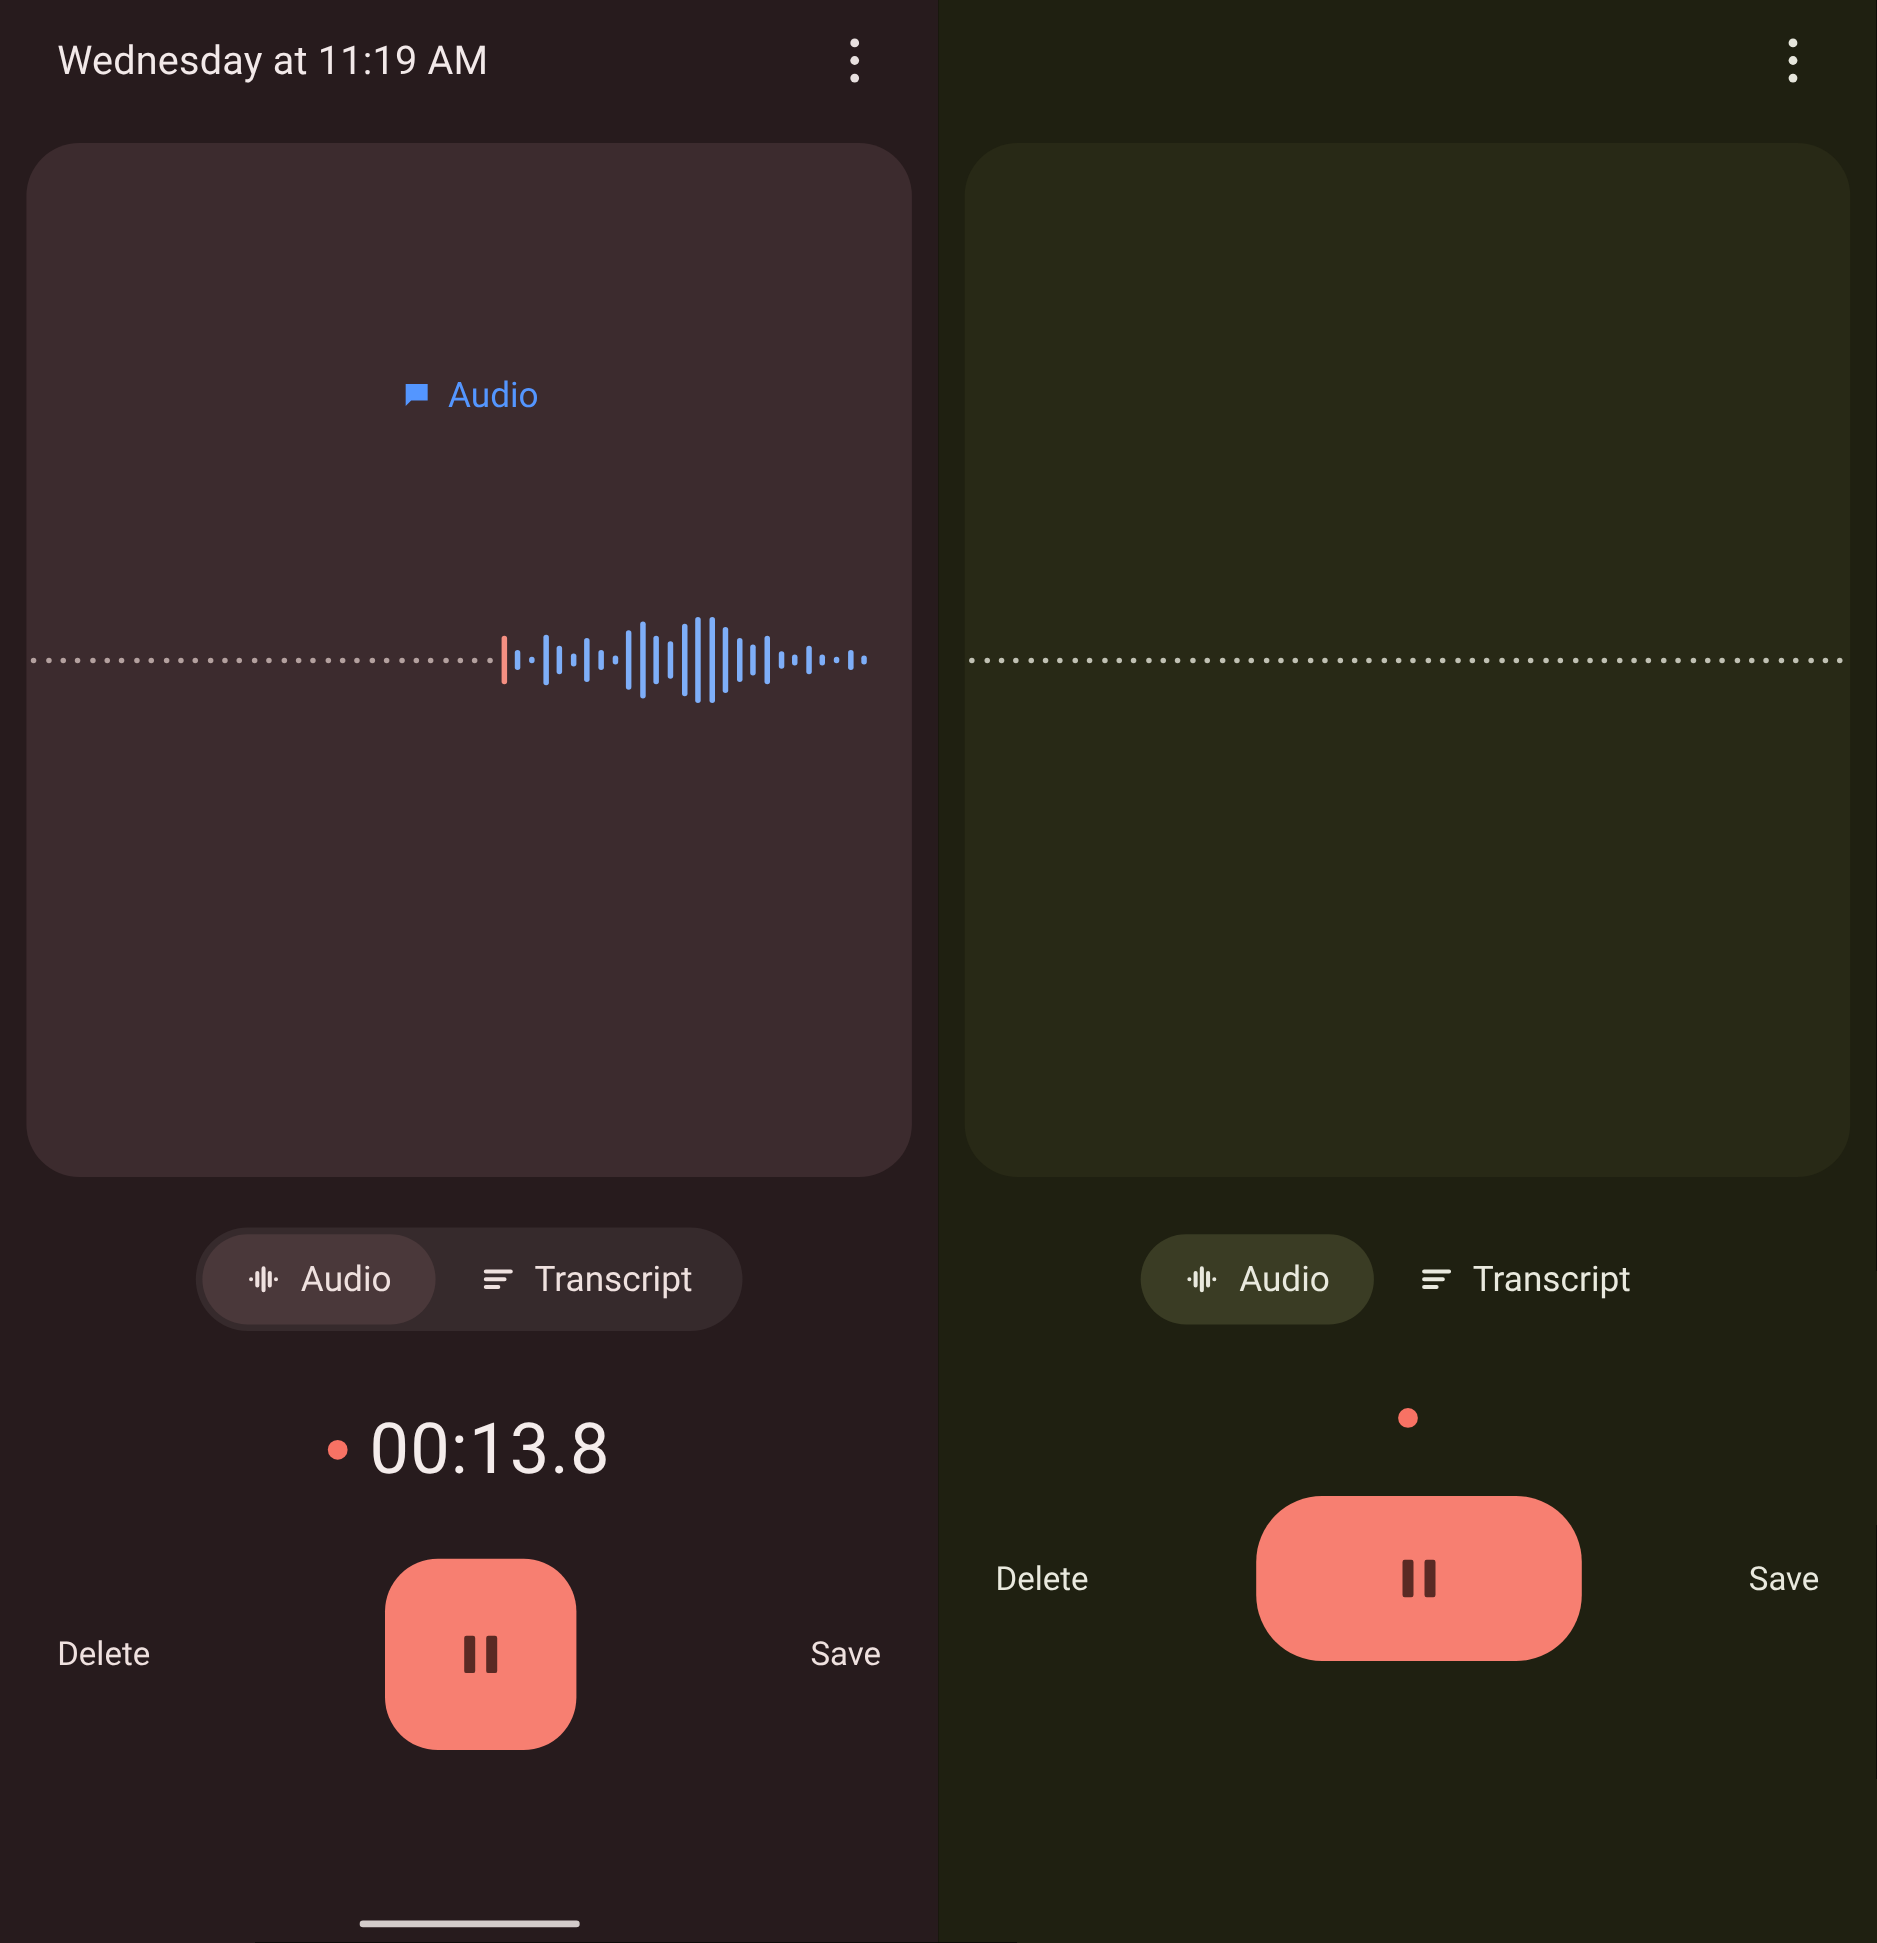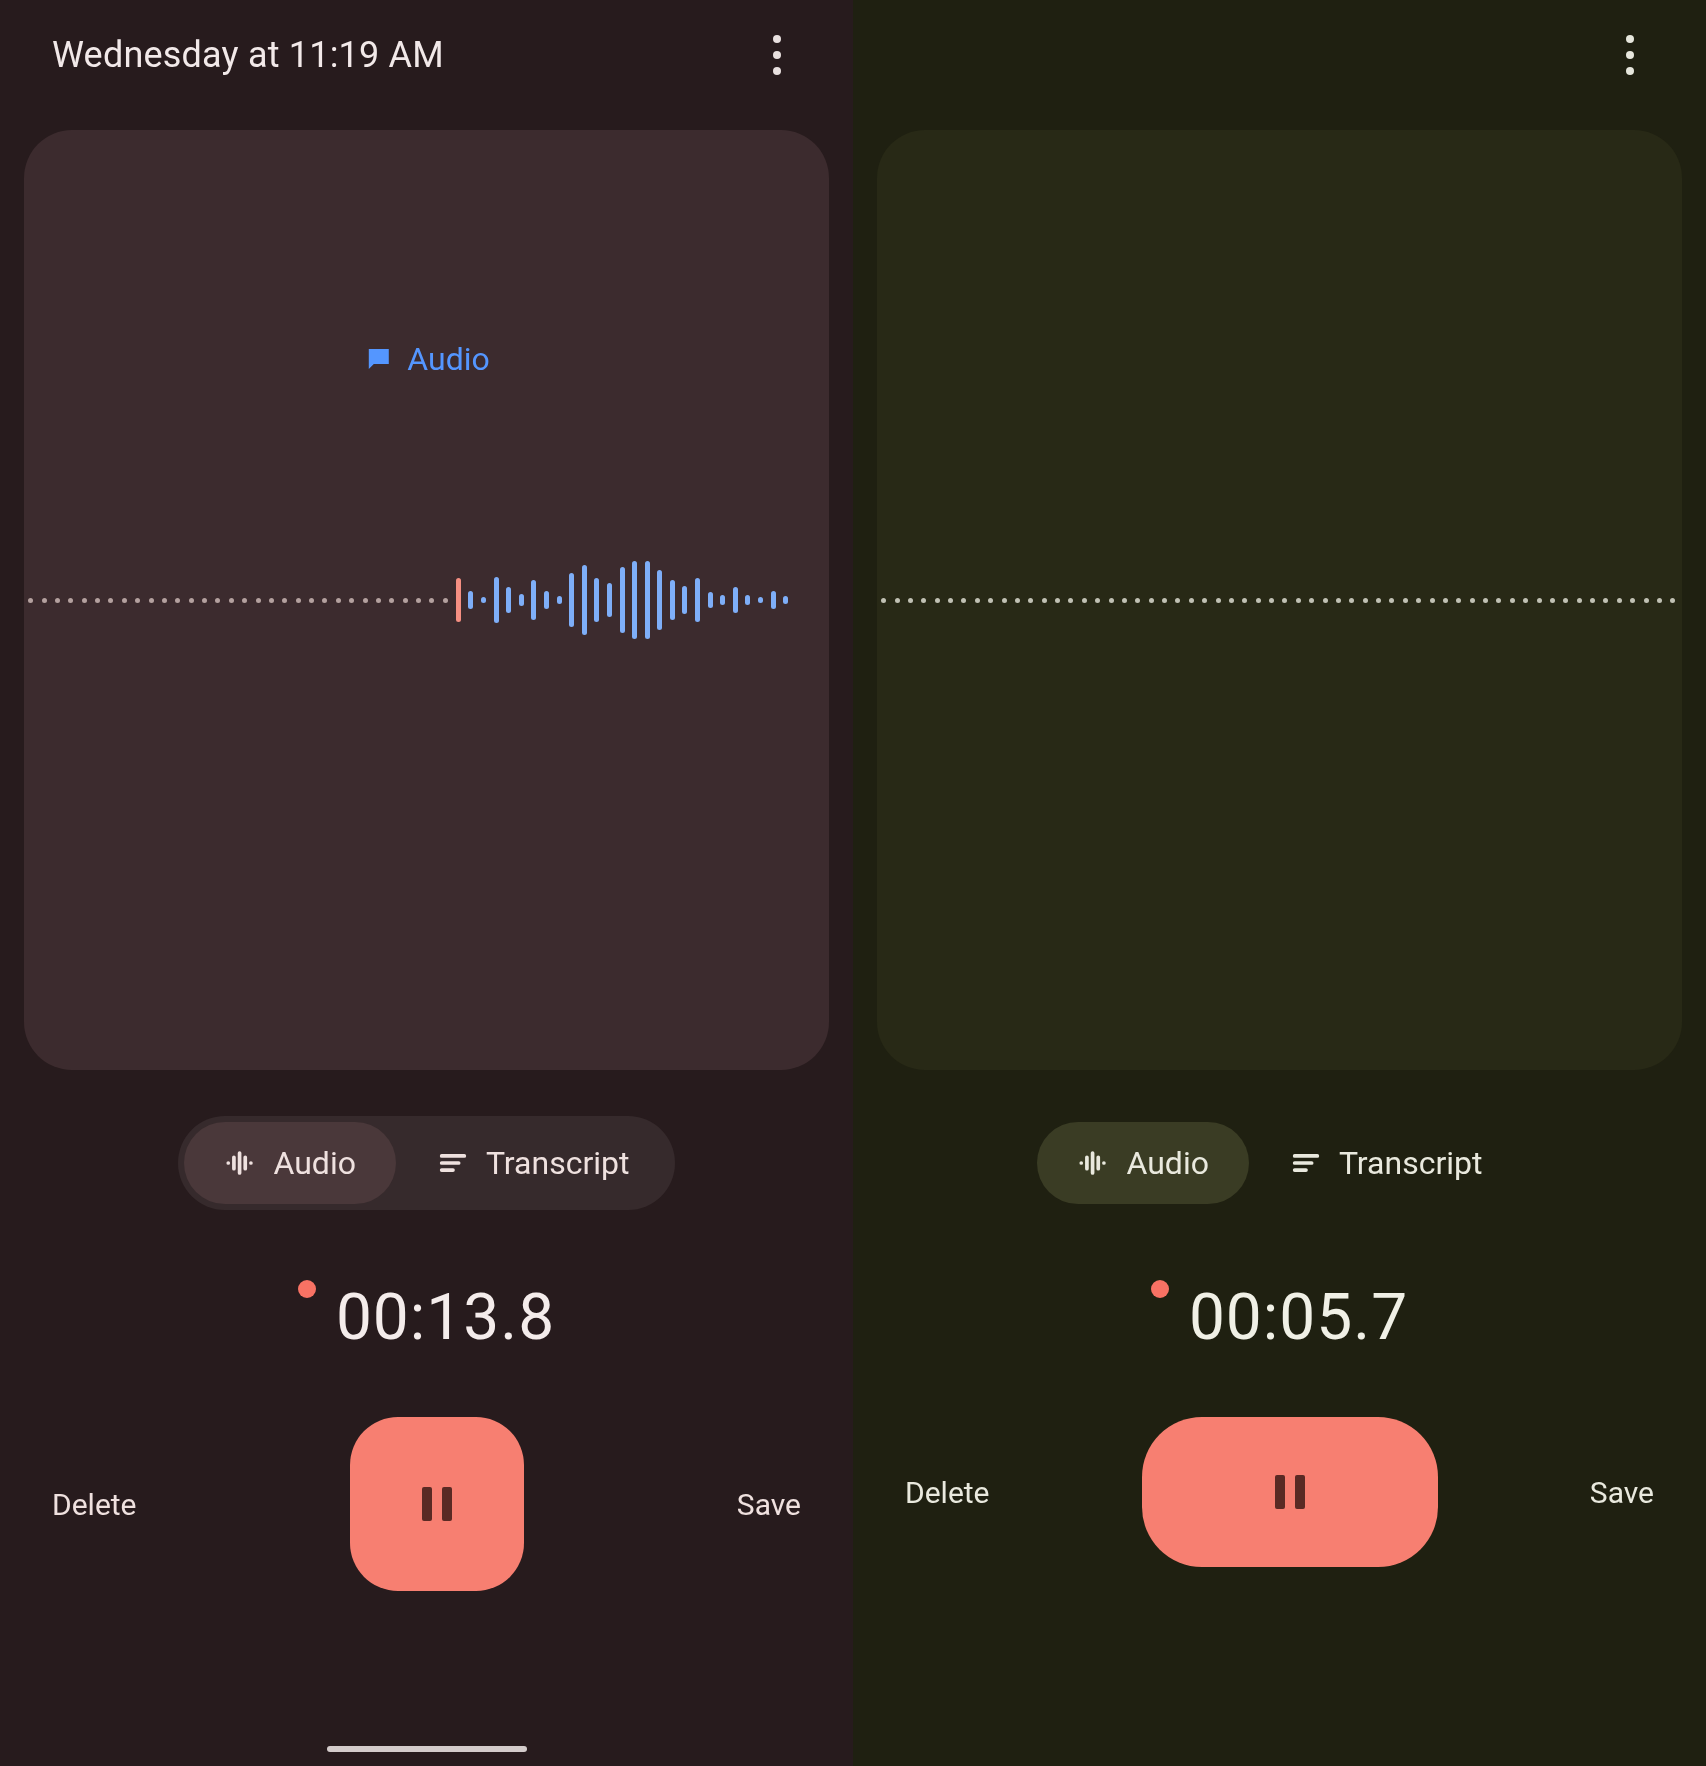--- a/index.html
+++ b/index.html
@@ -38,21 +38,21 @@
   .pane.left  .tabs { background: #362a2c; }
   .pane.right .tabs { background: transparent; }
   .tab { display: flex; align-items: center; gap: 16px; height: 82px; padding: 0 40px; border-radius: 52px; font-size: 32px; font-weight: 400; cursor: pointer; }
   .tab svg { width: 34px; height: 34px; stroke: currentColor; fill: none; stroke-width: 2.6; }
   .pane.left  .tab { color: #efe1df; }
   .pane.left  .tab.active { background: #4a383a; }
   .pane.right .tab { color: #e9e9de; }
   .pane.right .tab.active { background: #3a3c24; }
 
   
-  .timer { margin: 70px auto 0 auto; display: flex; align-items: flex-start; gap: 20px; }
+  .timer { margin: 70px auto 0 auto; display: flex; align-items: center; gap: 20px; }
   .rec-dot { width: 18px; height: 18px; border-radius: 50%; background: #f87264; }
   .time-text { font-size: 64px; font-weight: 400; letter-spacing: 1px; color: #f4eceb; }
   .pane.right .time-text { color: #f0f0e6; }
 
   
   .controls { margin-top: 62px; display: flex; align-items: center; justify-content: space-between; padding: 0 52px; }
   .txtbtn { font-size: 30px; font-weight: 400; cursor: pointer; }
   .pane.left  .txtbtn { color: #efe1df; }
   .pane.right .txtbtn { color: #e9e9de; }
 
@@ -275,21 +275,20 @@
       <div class="tab">
         <svg viewBox="0 0 24 24">
             <path d="M4 7h16M4 12h12M4 17h8" stroke-linecap="round"></path>
           </svg>
         <span>Transcript</span>
       </div>
     </div>
 
     <div class="timer">
       <div class="rec-dot"></div>
-      <div class="time-text">00:05.7</div>
     </div>
 
     <div class="controls">
       <div class="txtbtn">Delete</div>
       <div class="pause pill">
         <div class="bars2">
             <span></span>
             <span></span>
           </div>
       </div>

